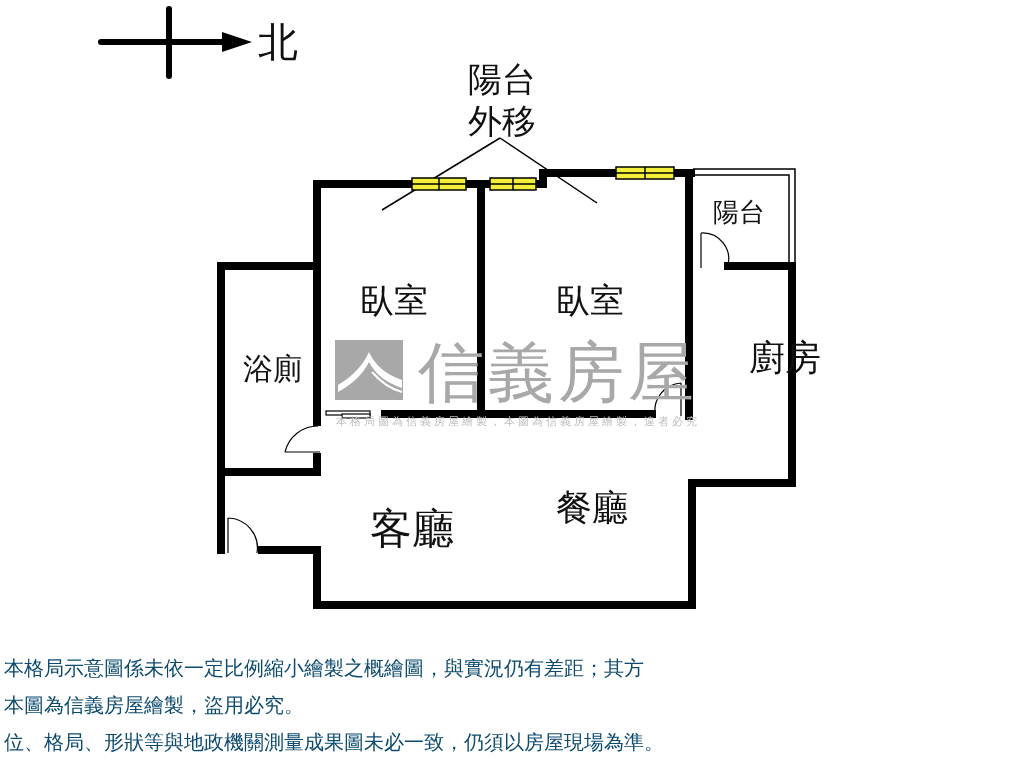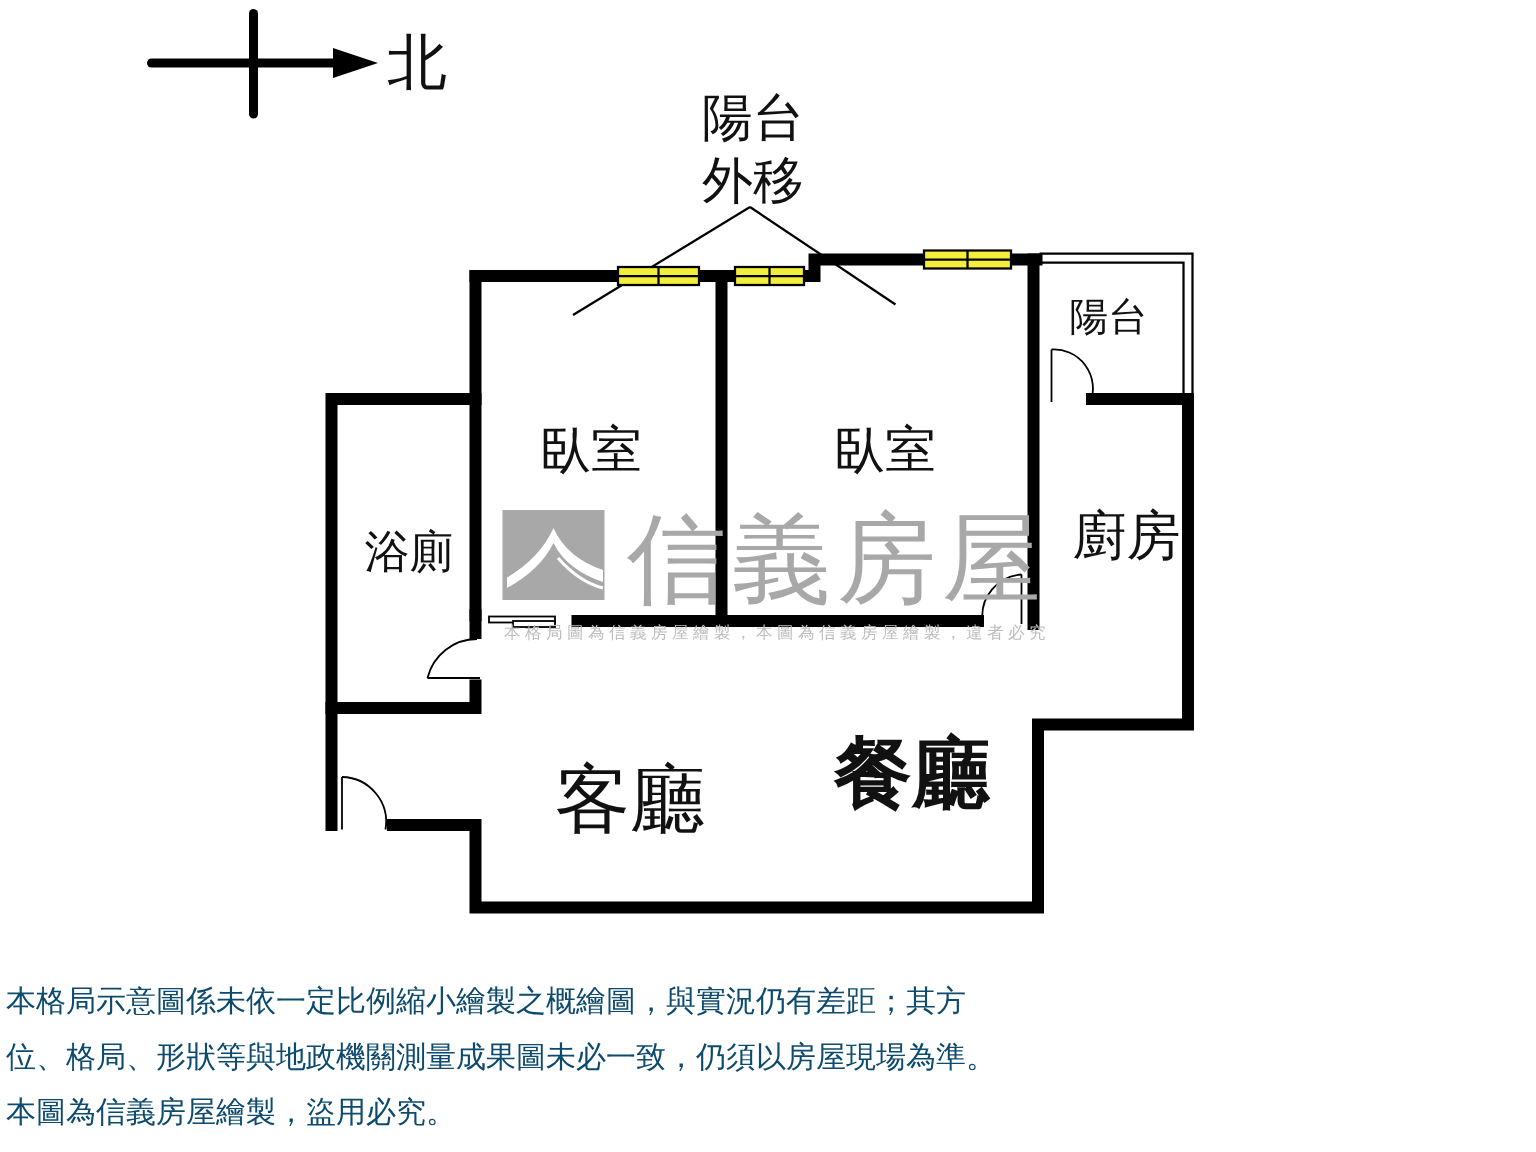--- a/index.html
+++ b/index.html
@@ -7,23 +7,23 @@
          font-family: "DejaVu Serif", "Liberation Serif", serif; color: #111; }
   #plan { position: absolute; left: 0; top: 0; width: 1024px; height: 640px; }
   .label { position: absolute; font-family: "DejaVu Serif", "Liberation Serif", serif;
            color: #111; white-space: nowrap; line-height: 1; }
   .north-label { left: 258px; top: 22px; font-size: 40px; }
   .callout { left: 468px; top: 58px; font-size: 34px; line-height: 42px; text-align: center; }
   .room-bedroom1 { left: 360px; top: 283px; font-size: 34px; }
   .room-bedroom2 { left: 556px; top: 283px; font-size: 34px; }
   .room-bath { left: 243px; top: 354px; font-size: 30px; }
   .room-balcony { left: 713px; top: 199px; font-size: 26px; }
-  .room-kitchen { left: 715px; top: 340px; font-size: 36px; }
-  .room-living { left: 370px; top: 508px; font-size: 50px; }
-  .room-dining { left: 556px; top: 490px; font-size: 52px; font-weight: bold; }
+  .room-kitchen { left: 749px; top: 340px; font-size: 36px; }
+  .room-living { left: 370px; top: 508px; font-size: 42px; }
+  .room-dining { left: 556px; top: 490px; font-size: 36px; }
   .logo { position: absolute; left: 334px; top: 340px; height: 62px; display: flex; align-items: flex-start; }
   .logo-text { font-family: "DejaVu Sans", "Liberation Sans", sans-serif; color: #a8a8a8;
                font-size: 66px; letter-spacing: 4px; margin-left: 14px; line-height: 1; }
   .watermark-line { position: absolute; left: 336px; top: 414px; font-size: 11px;
                     color: #bdbdbd; letter-spacing: 3px;
                     font-family: "DejaVu Sans", "Liberation Sans", sans-serif; }
   .disclaimer { position: absolute; left: 4px; top: 650px; width: 1020px;
                 font-family: Liberation Sans, sans-serif;
                 font-size: 20px; line-height: 37px; color: #0c4a6e; }
   .disclaimer div { white-space: nowrap; }
@@ -129,15 +129,15 @@
 
 <div class="logo">
   <span style="width:70px;display:inline-block;"></span>
   <span class="logo-text">信義房屋</span>
 </div>
 
 <div class="watermark-line">本格局圖為信義房屋繪製，本圖為信義房屋繪製，違者必究</div>
 
 <div class="disclaimer">
   <div>本格局示意圖係未依一定比例縮小繪製之概繪圖，與實況仍有差距；其方</div>
+  <div>本圖為信義房屋繪製，盜用必究。</div>
   <div>位、格局、形狀等與地政機關測量成果圖未必一致，仍須以房屋現場為準。</div>
-  <div>本圖為信義房屋繪製，盜用必究。</div>
 </div>
 
 </body></html>

